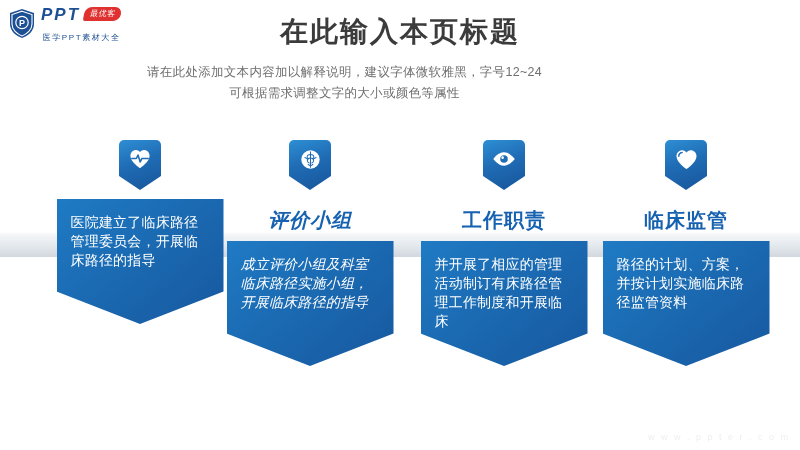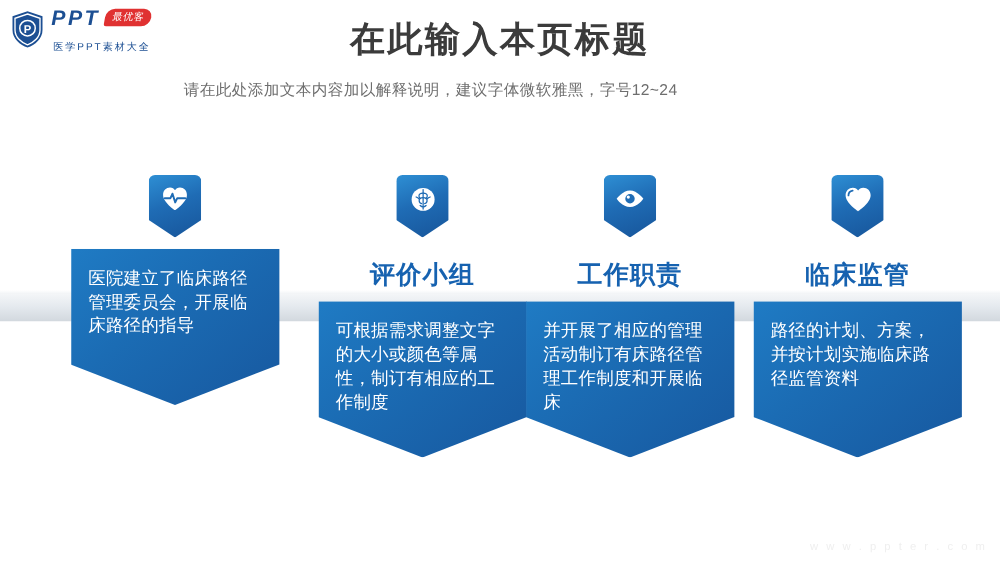--- a/index.html
+++ b/index.html
@@ -202,21 +202,21 @@
     width: 134px;
     color: #ffffff;
     font-size: 14px;
     line-height: 19px;
     letter-spacing: 0.2px;
     text-align: left;
   }
 
   
   #col-0 { left: 50px; }
-  #col-1 { left: 248px; }
+  #col-1 { left: 220px; font-style: italic; }
   #col-2 { left: 414px; }
   #col-3 { left: 596px; }
 
   
   #watermark {
     position: absolute;
     right: 10px;
     bottom: 8px;
     font-size: 9px;
     color: #efefef;
@@ -242,20 +242,21 @@
         <span id="logo-ppt">PPT</span>
         <span id="logo-badge">最优客</span>
       </div>
       <div id="logo-sub">医学PPT素材大全</div>
     </div>
   </div>
 
   <div id="title">在此输入本页标题</div>
   <div id="subtitle">
     <div>请在此处添加文本内容加以解释说明，建议字体微软雅黑，字号12~24</div>
+    <div>可根据需求调整文字的大小或颜色等属性</div>
   </div>
 
   <div id="shelf-top"></div>
   <div id="shelf"></div>
 
   <div class="column" id="col-0">
     <div class="badge">
       <div class="badge-shadow"></div>
       <div class="badge-body"></div>
       <div class="badge-icon">
@@ -285,21 +286,21 @@
             <path d="M12 10.4 C14.1 10.4 15.6 11.6 15.6 13.2 C15.6 14.6 14.6 15.6 13.4 15.9"></path>
             <path d="M9.3 17.6 C10.1 18.4 11 18.8 12 18.8 C13 18.8 13.9 18.4 14.7 17.6"></path>
             <path d="M5.6 9.8 C6.6 10.2 7.4 10.6 8.2 11.4"></path>
             <path d="M18.4 9.8 C17.4 10.2 16.6 10.6 15.8 11.4"></path>
           </g>
         </svg>
       </div>
     </div>
     <div class="heading">评价小组</div>
     <div class="panel">
-      <div class="panel-text">可根据需求调整文字的大小或颜色等属性，制订有相应的工作制度</div>
+      <div class="panel-text">成立评价小组及科室临床路径实施小组，开展临床路径的指导</div>
     </div>
   </div>
 
   <div class="column" id="col-2">
     <div class="badge">
       <div class="badge-shadow"></div>
       <div class="badge-body"></div>
       <div class="badge-icon">
         <svg width="24" height="16" viewBox="0 0 28 18">
           <path d="M14 1.2 C21 1.2 26.5 9 26.5 9 C26.5 9 21 16.8 14 16.8 C7 16.8 1.5 9 1.5 9 C1.5 9 7 1.2 14 1.2 Z" fill="#ffffff"></path>

